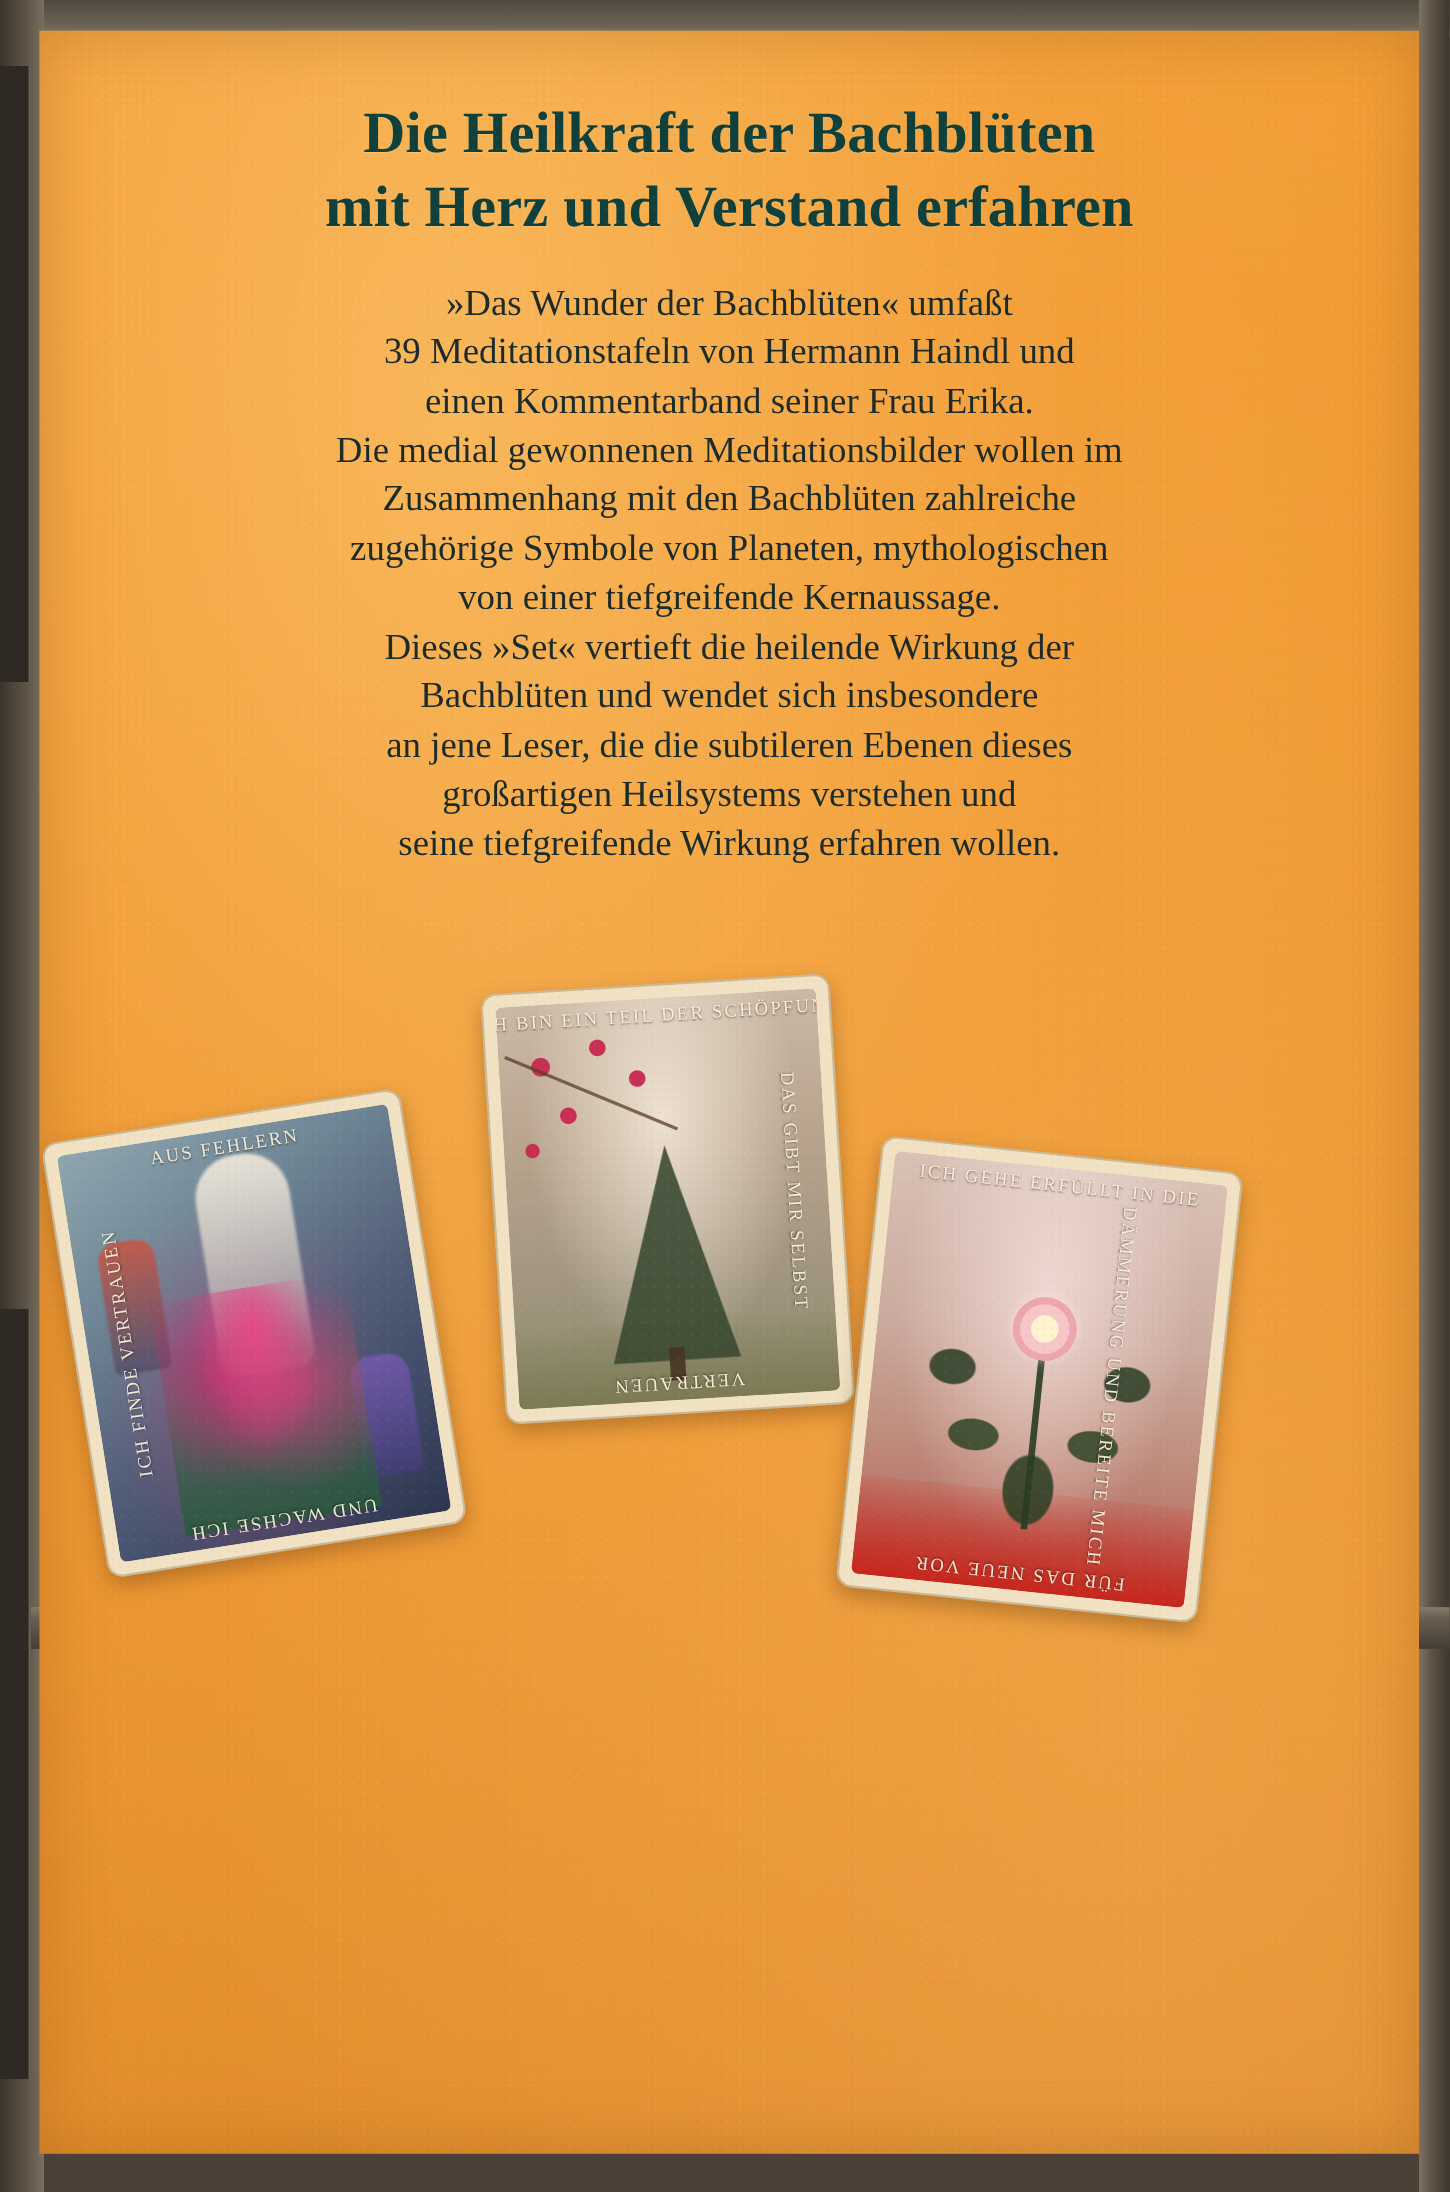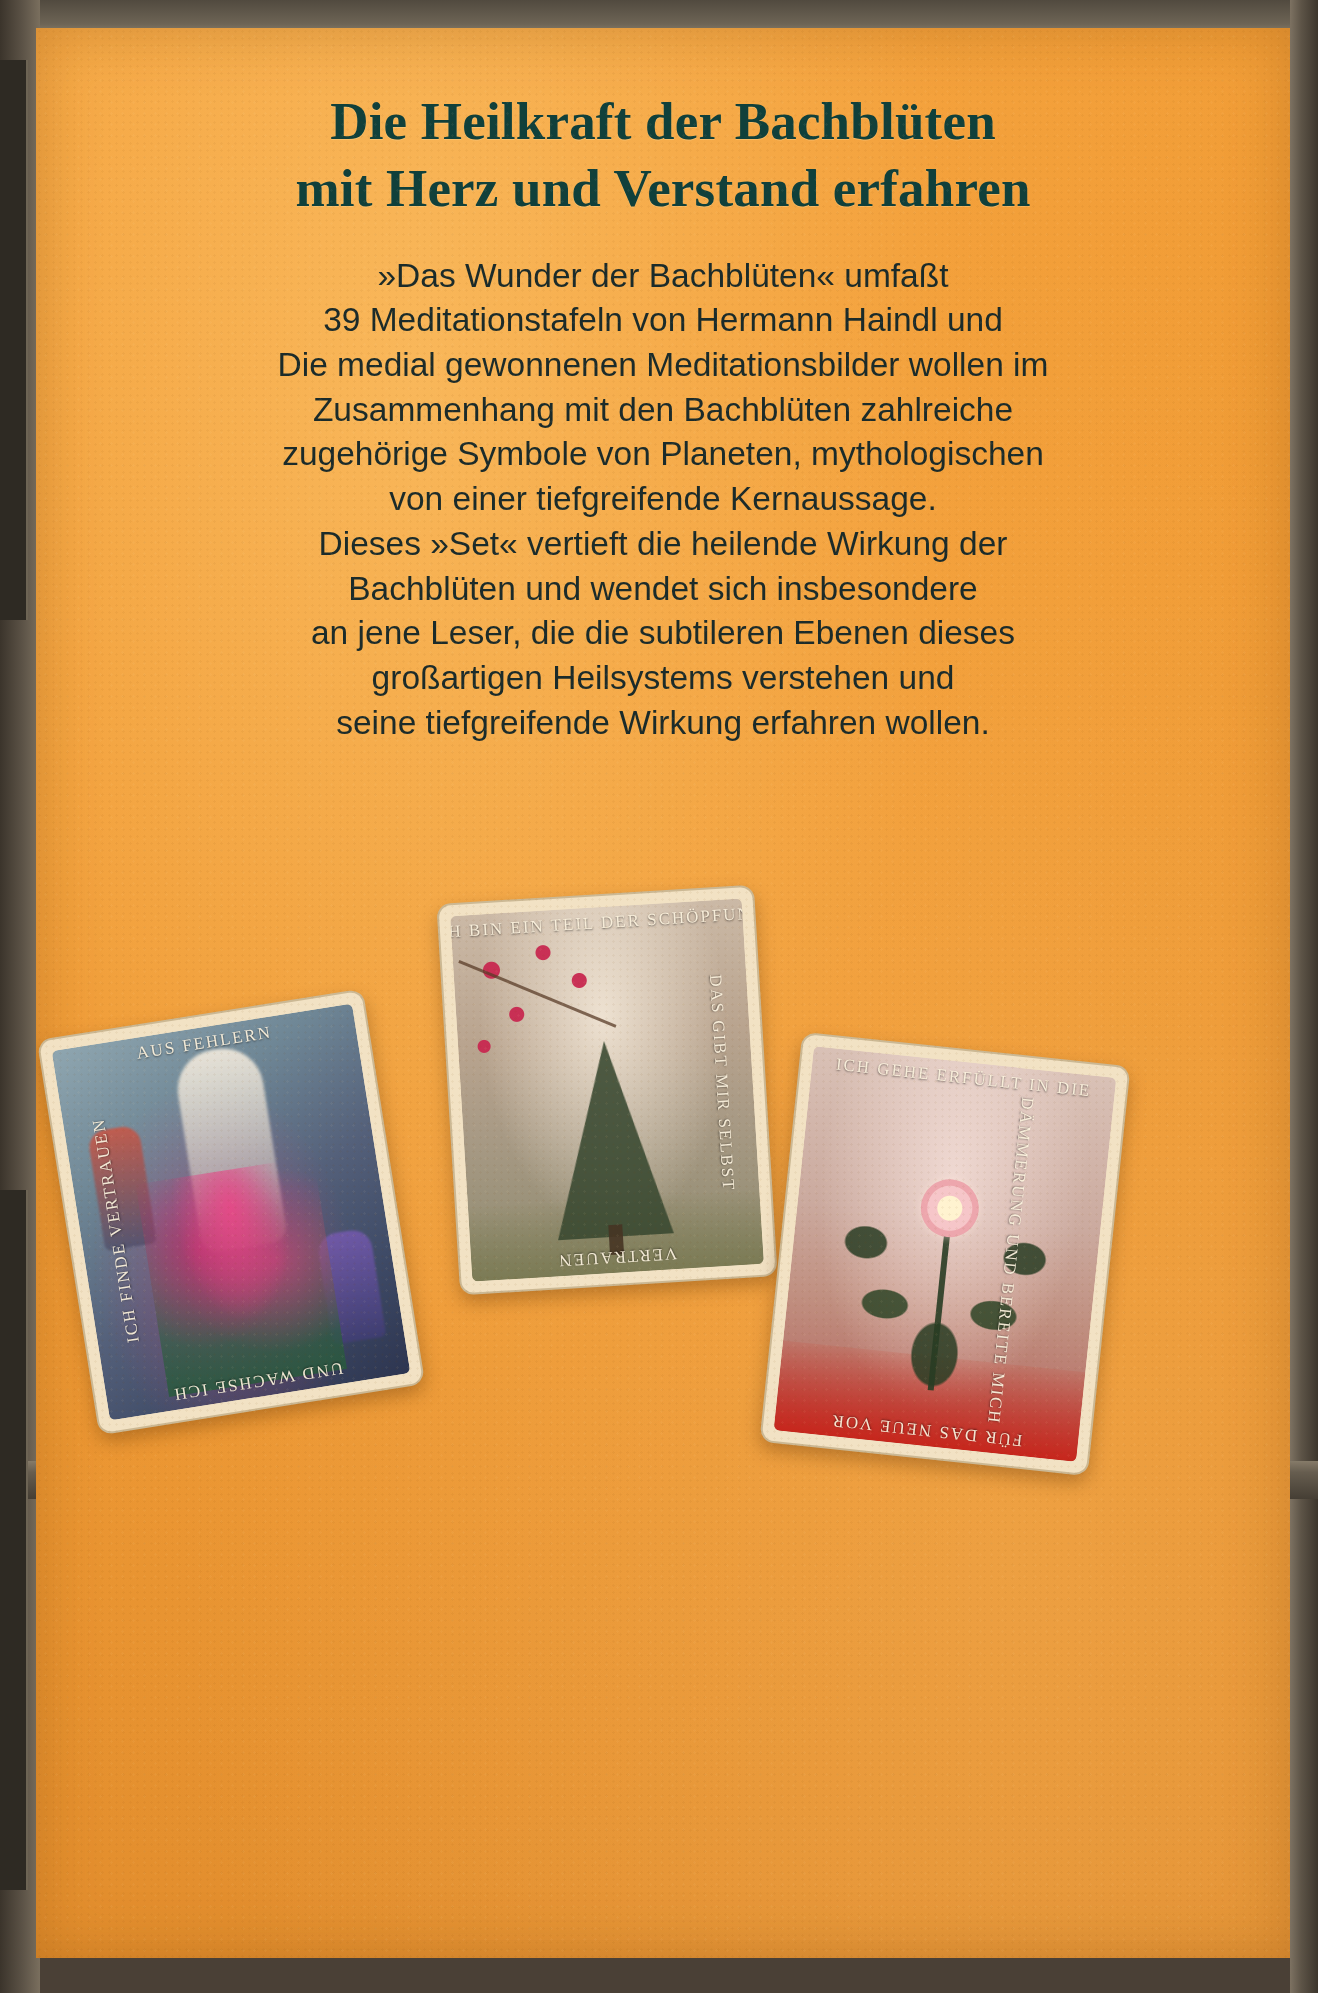--- a/index.html
+++ b/index.html
@@ -101,21 +101,21 @@
     font-family: "Liberation Serif", serif;
     font-weight: bold;
     font-size: 53px;
     line-height: 1.26;
     letter-spacing: 0.2px;
     color: #10403b;
     text-shadow: 0 1px 0 rgba(255,220,160,0.35);
     margin: 0 0 32px 0;
   }
   .body-text {
-    font-family: Liberation Sans, sans-serif;
+    font-family: Liberation Serif, serif;
     font-size: 33.5px;
     line-height: 1.335;
     color: #1b2b2a;
     margin: 0 auto;
     max-width: 1020px;
   }
   .body-text p { margin: 0; }
 
   
   .cards {
@@ -318,20 +318,21 @@
   <div class="face">
 
     <div class="blurb">
       <h1 class="title">
         <span>Die Heilkraft der Bachblüten</span><br>
         <span>mit Herz und Verstand erfahren</span>
       </h1>
       <div class="body-text">
         <p>»Das Wunder der Bachblüten« umfaßt</p>
         <p>39 Meditationstafeln von Hermann Haindl und</p>
+        <p>einen Kommentarband seiner Frau Erika.</p>
         <p>Die medial gewonnenen Meditationsbilder wollen im</p>
         <p>Zusammenhang mit den Bachblüten zahlreiche</p>
         <p>zugehörige Symbole von Planeten, mythologischen</p>
         <p>von einer tiefgreifende Kernaussage.</p>
         <p>Dieses »Set« vertieft die heilende Wirkung der</p>
         <p>Bachblüten und wendet sich insbesondere</p>
         <p>an jene Leser, die die subtileren Ebenen dieses</p>
         <p>großartigen Heilsystems verstehen und</p>
         <p>seine tiefgreifende Wirkung erfahren wollen.</p>
       </div>

